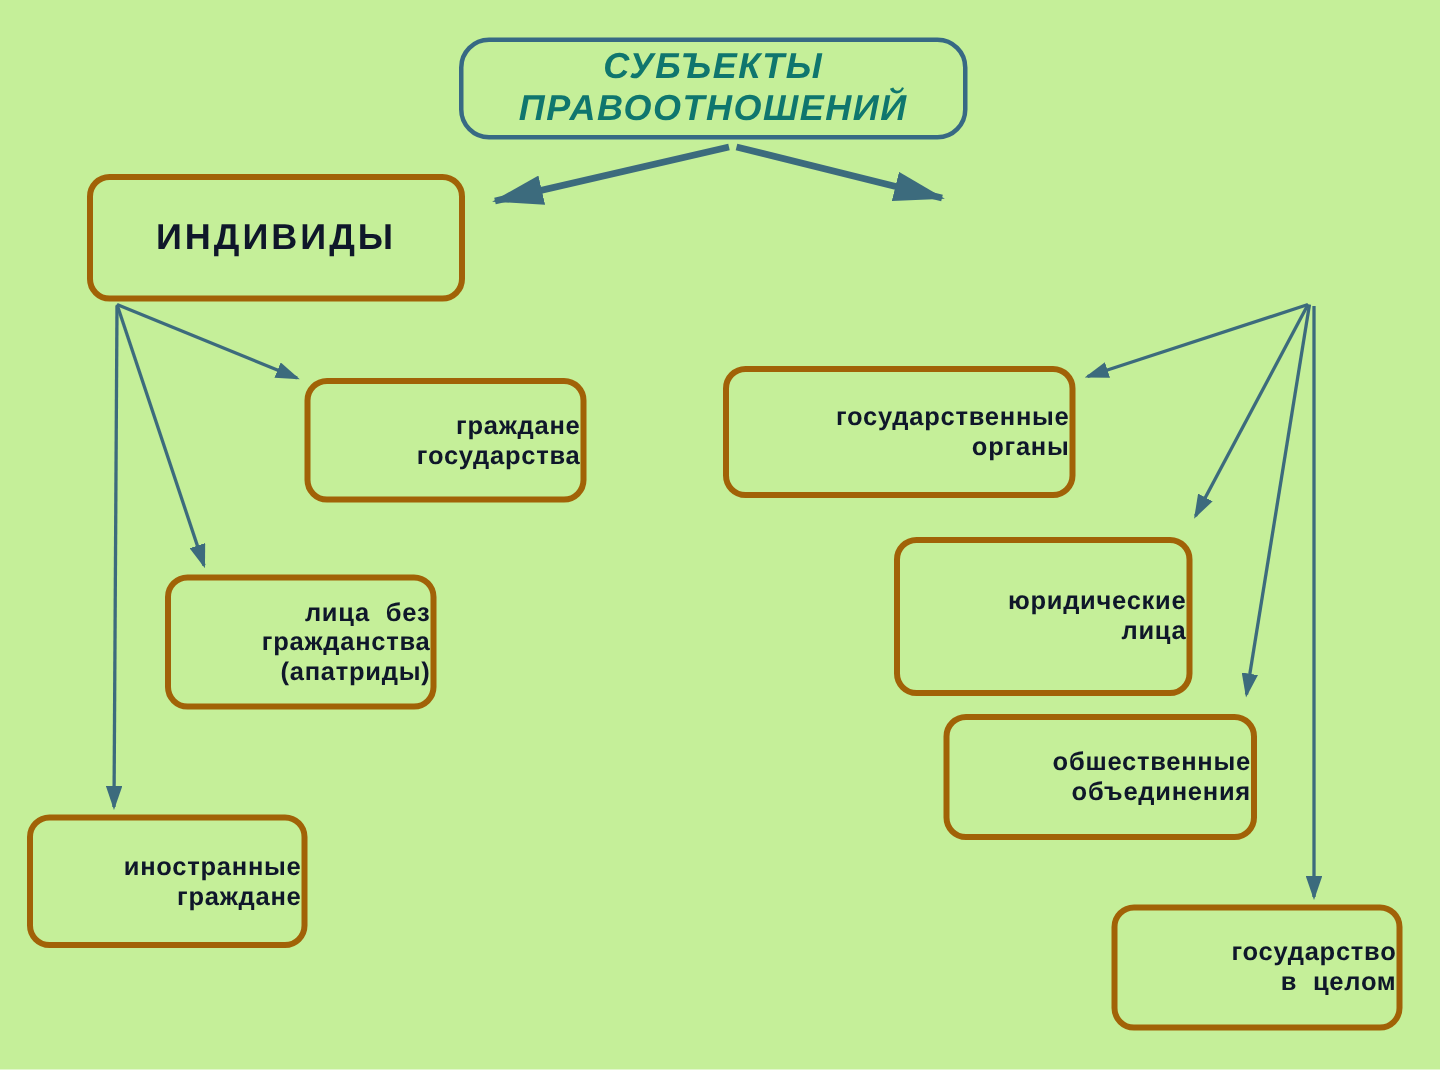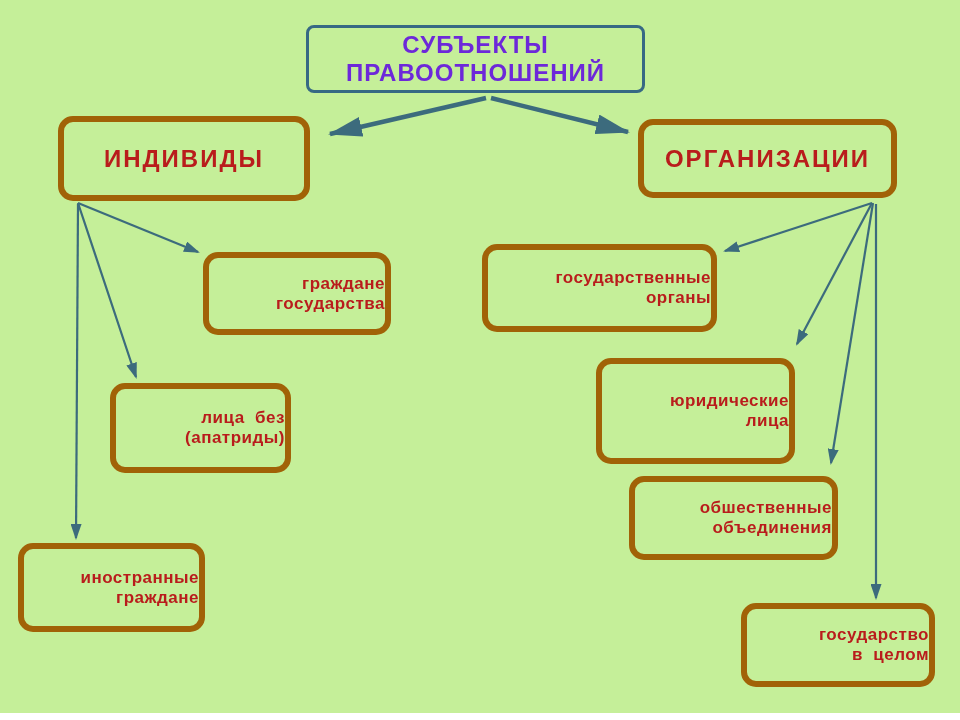--- a/index.html
+++ b/index.html
@@ -7,39 +7,40 @@
     position:relative;
     width:960px;height:720px;
     background:#c5ef99;
     overflow:hidden;
     font-family:"Liberation Sans",sans-serif;
   }
   svg.arrows{position:absolute;left:0;top:0;width:960px;height:720px;}
   .node{
     position:absolute;
     box-sizing:border-box;
-    border:6px solid #a16207;
+    border:4px solid #a16207;
     border-radius:15px;
     display:flex;
     flex-direction:column;
     align-items:center;
     justify-content:center;
-    color:#b91c1c;
+    color:#0f172a;
     font-weight:bold;
     text-align:center;
     line-height:1.15;
   }
   .node .line{display:block;white-space:pre-wrap;}
   .title-node{
     border-width:3px;
     border-color:#376984;
-    border-radius:8px;
+    border-radius:20px;
     font-size:24px;
     letter-spacing:1px;
-    color:#6d28d9;
+    color:#0f766e;
+    font-style:italic;
   }
   .big-node{font-size:24px;letter-spacing:2px;}
   .small-node{font-size:17px;letter-spacing:0.5px;align-items:flex-end;}
   .bottom-strip{
     position:absolute;left:0;bottom:0;
     width:100%;height:7px;
     background:#ffffff;
   }
 </style>
 </head>
@@ -72,31 +73,29 @@
 
   <div class="node title-node" style="left:306px;top:25px;width:339px;height:68px;">
     <span class="line">СУБЪЕКТЫ</span>
     <span class="line">ПРАВООТНОШЕНИЙ</span>
   </div>
 
   <div class="node big-node" style="left:58px;top:116px;width:252px;height:85px;">
     <span class="line">ИНДИВИДЫ</span>
   </div>
 
-  <div class="node big-node" style="left:638px;top:119px;width:259px;height:79px;">
-    <span class="line">ОРГАНИЗАЦИИ</span>
-  </div>
 
   <div class="node small-node" style="left:203px;top:252px;width:188px;height:83px;">
     <span class="line">граждане</span>
     <span class="line">государства</span>
   </div>
 
   <div class="node small-node" style="left:110px;top:383px;width:181px;height:90px;">
     <span class="line">лица  без</span>
+    <span class="line">гражданства</span>
     <span class="line">(апатриды)</span>
   </div>
 
   <div class="node small-node" style="left:18px;top:543px;width:187px;height:89px;">
     <span class="line">иностранные</span>
     <span class="line">граждане</span>
   </div>
 
   <div class="node small-node" style="left:482px;top:244px;width:235px;height:88px;">
     <span class="line">государственные</span>

